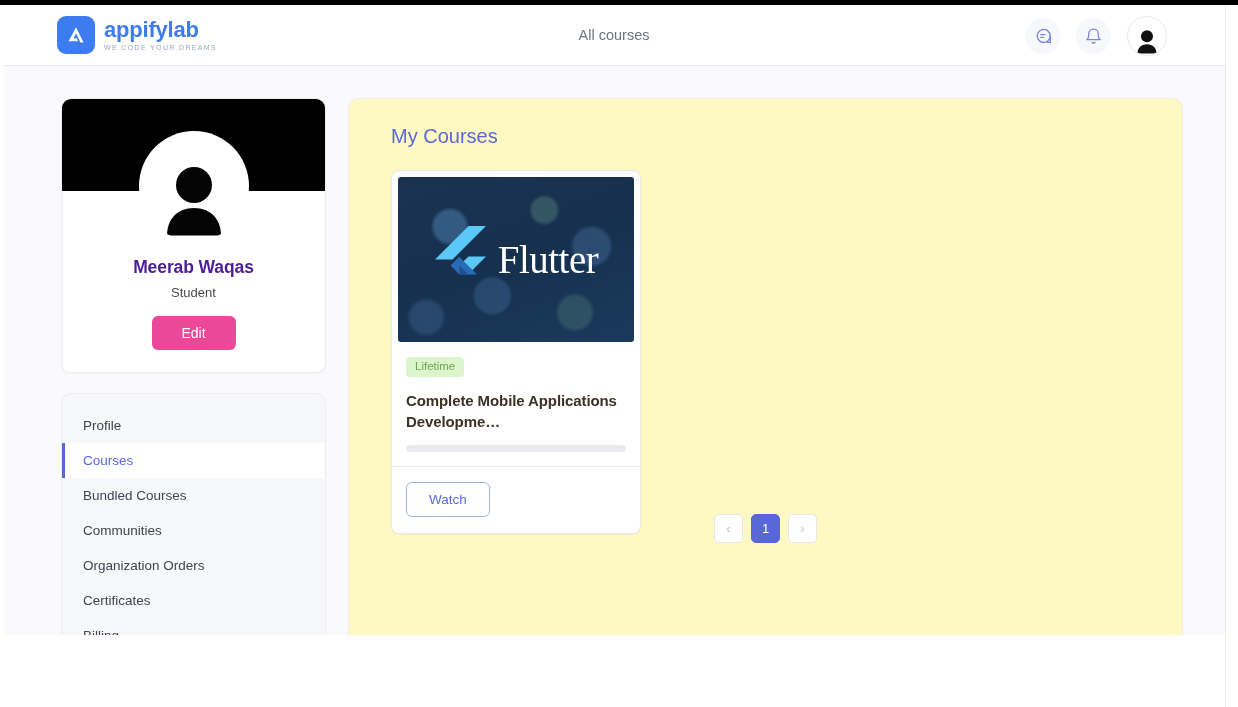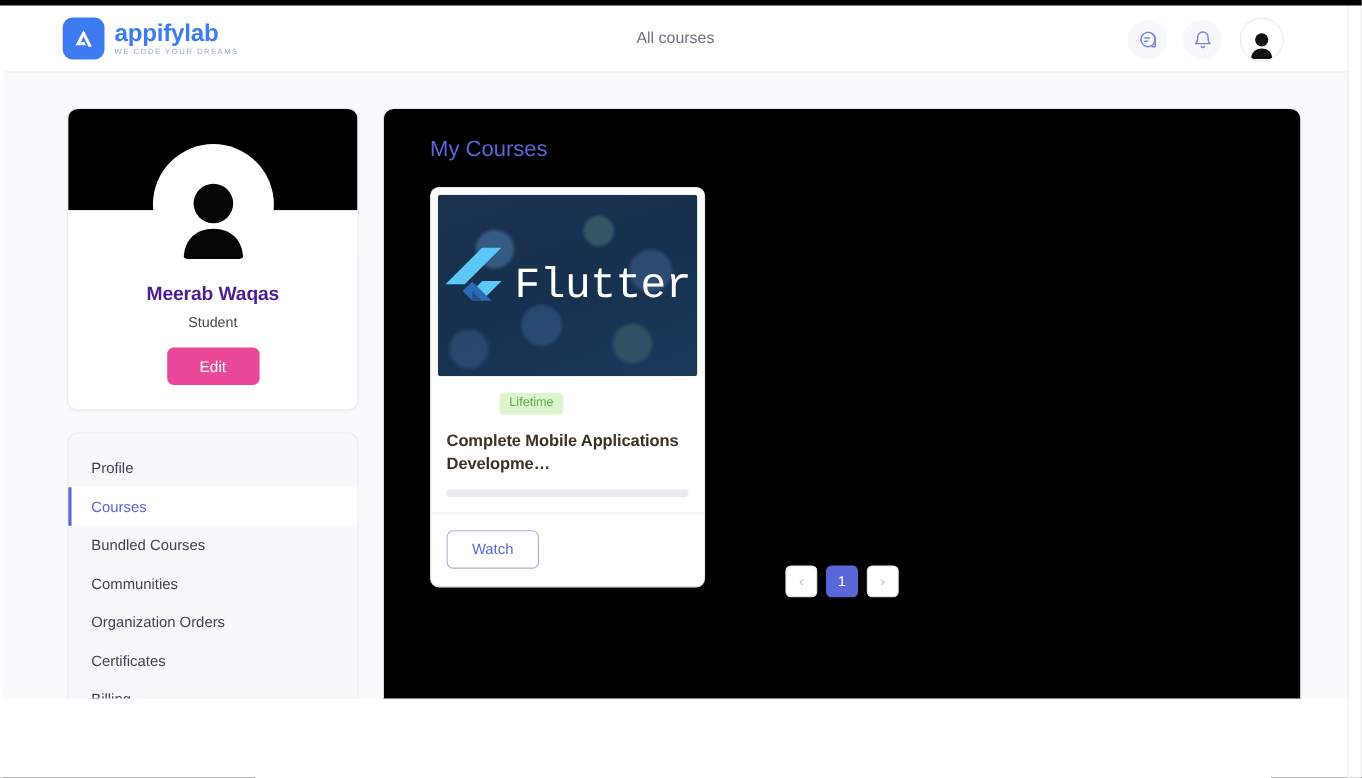--- a/index.html
+++ b/index.html
@@ -235,21 +235,21 @@
     border-left-color: #5a67d8;
   }
 
   
   .main-panel {
     position: absolute;
     left: 345px;
     top: 32px;
     width: 835px;
     height: 550px;
-    background: #000000;
+    background: #fef9c3;
     border: 1px solid #ececf1;
     border-radius: 10px;
     box-shadow: 0 1px 2px rgba(16,24,40,0.03);
     padding: 22px 22px 0;
   }
   .panel-title {
     font-size: 20px;
     color: #5a67d8;
     font-weight: normal;
     margin: 4px 0 0 20px;
@@ -285,33 +285,32 @@
     display: flex;
     align-items: center;
     justify-content: center;
     gap: 10px;
   }
   .flutter-wordmark {
     color: #ffffff;
     font-size: 39px;
     font-weight: 300;
     letter-spacing: -0.5px;
-    font-family: Liberation Mono, monospace;
+    font-family: Liberation Serif, serif;
   }
 
   .course-meta { padding: 14px 14px 0; }
   .badge {
     display: inline-block;
     background: #dcf5cc;
     color: #6aa84f;
     font-size: 11.5px;
     padding: 4px 9px;
     border-radius: 4px;
     line-height: 1;
-    margin-left: 48px;
   }
   .course-title {
     margin-top: 13px;
     font-size: 15px;
     font-weight: bold;
     color: #3b3223;
     line-height: 1.42;
     letter-spacing: -0.1px;
   }
   .progress-track {

